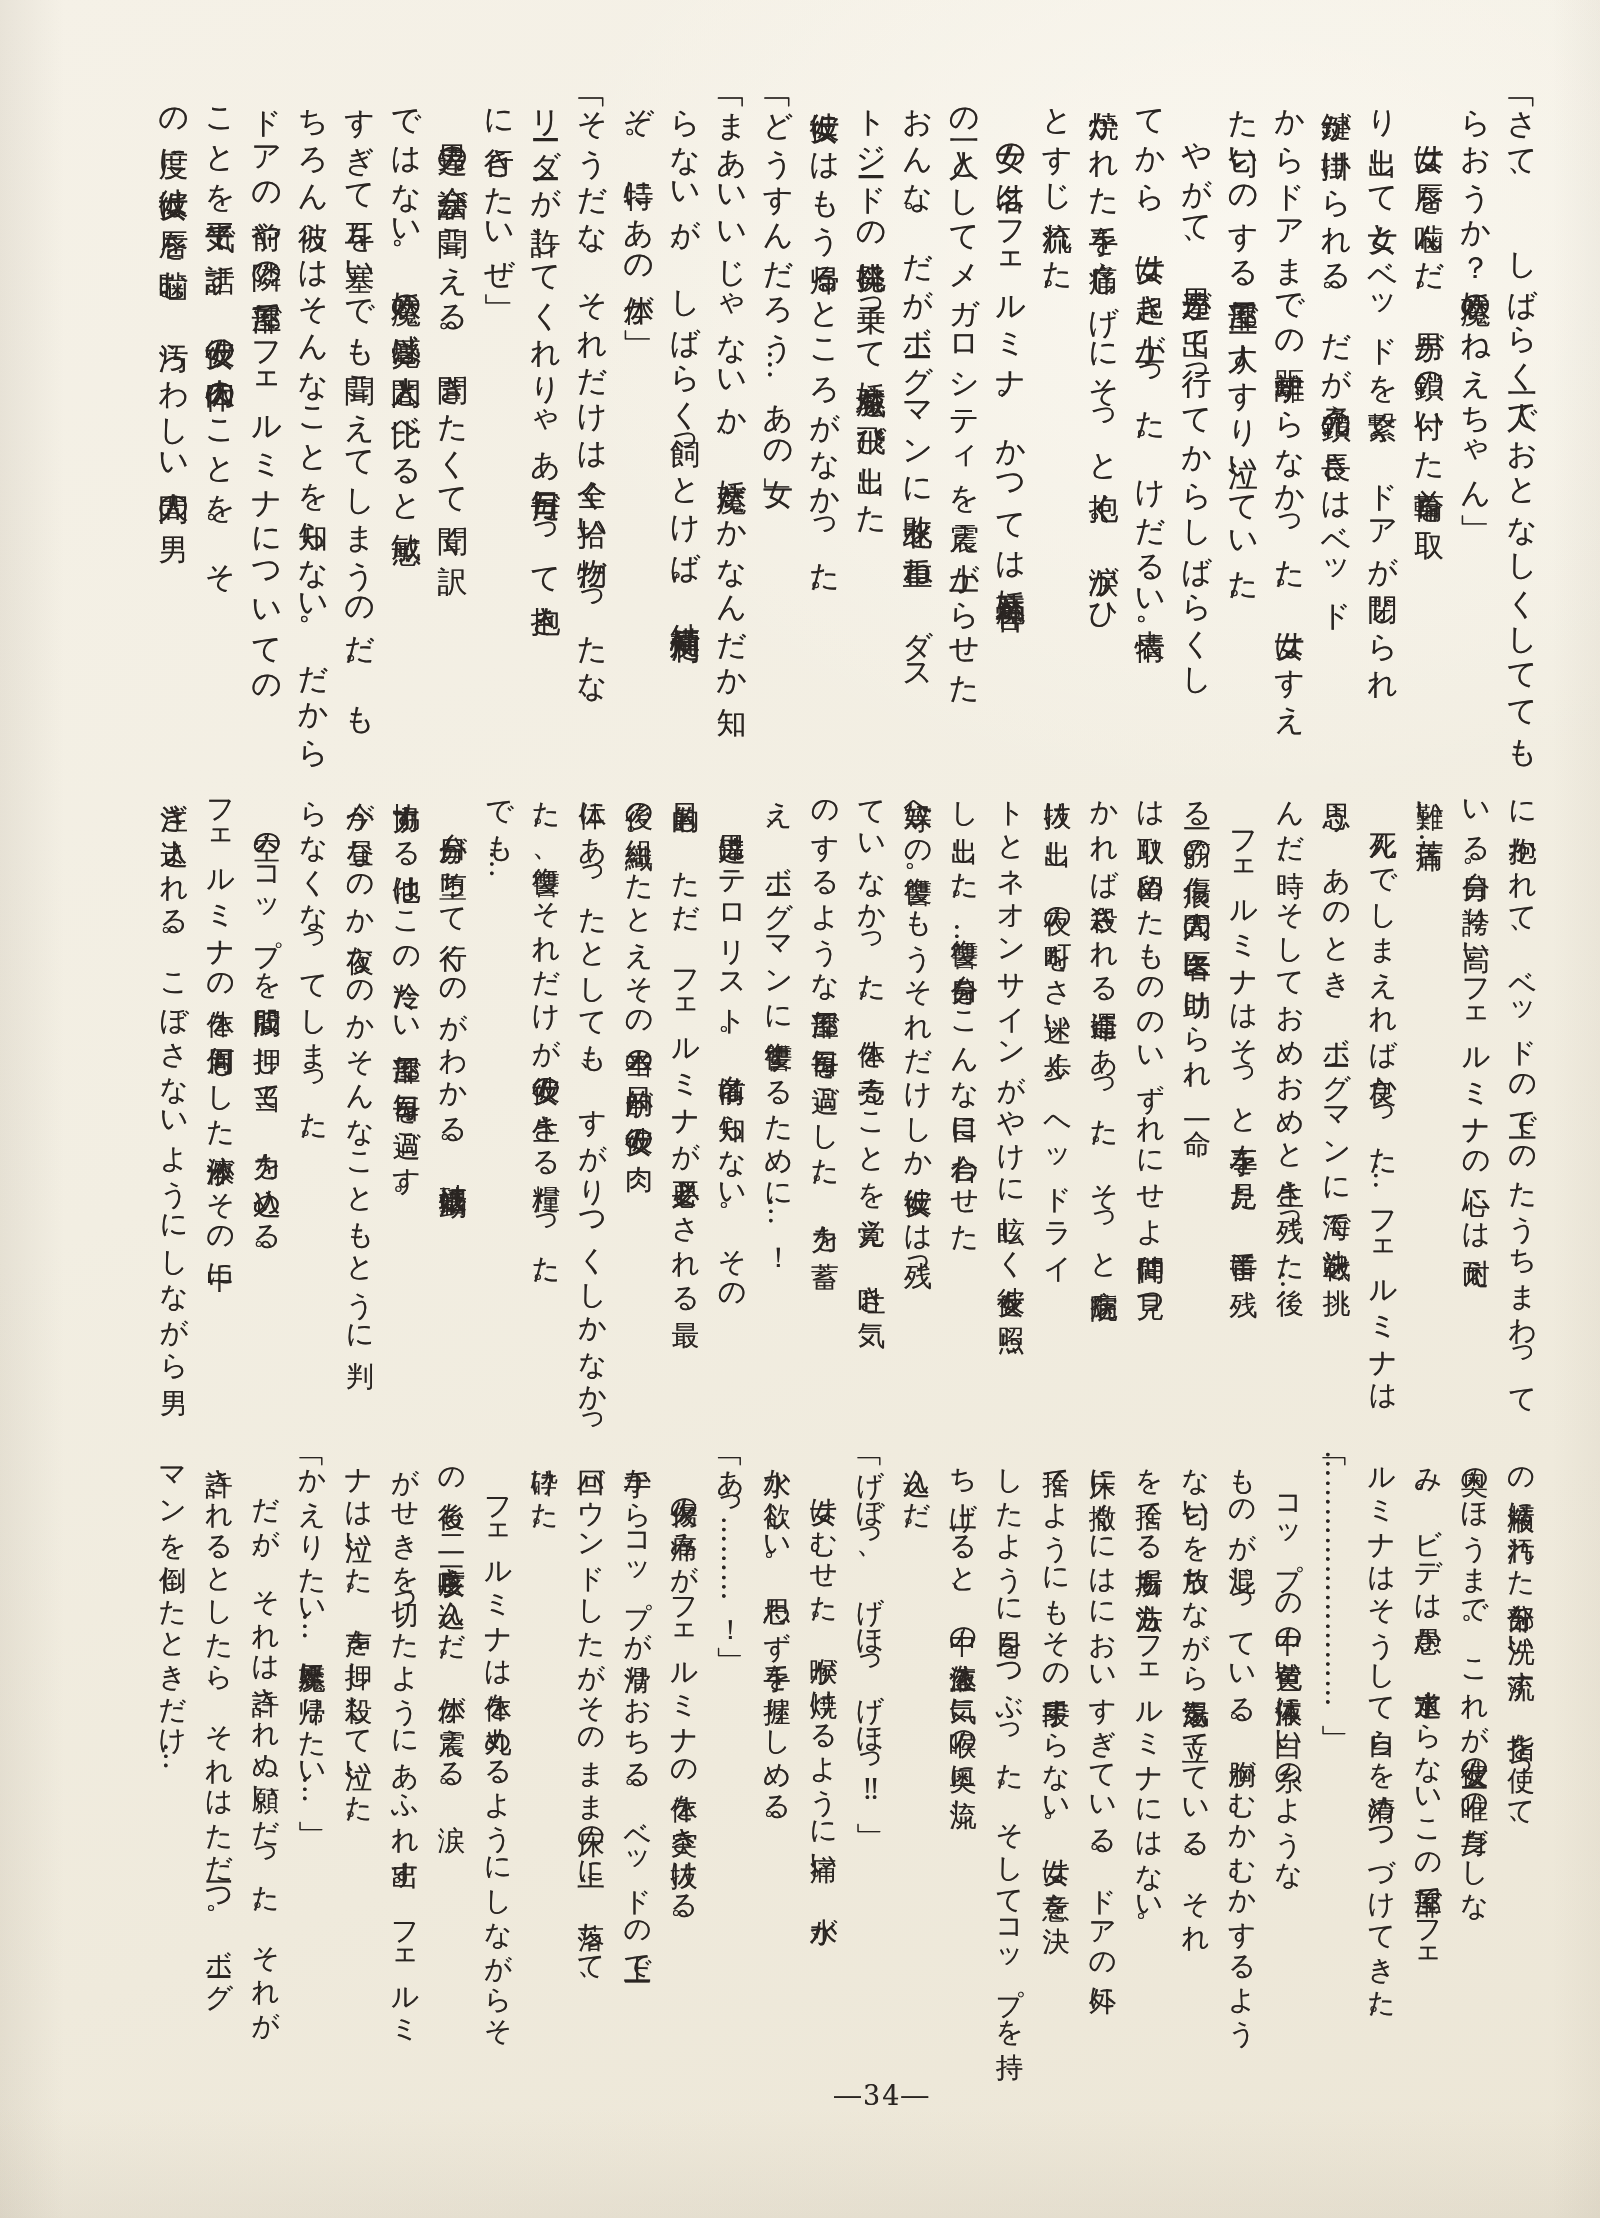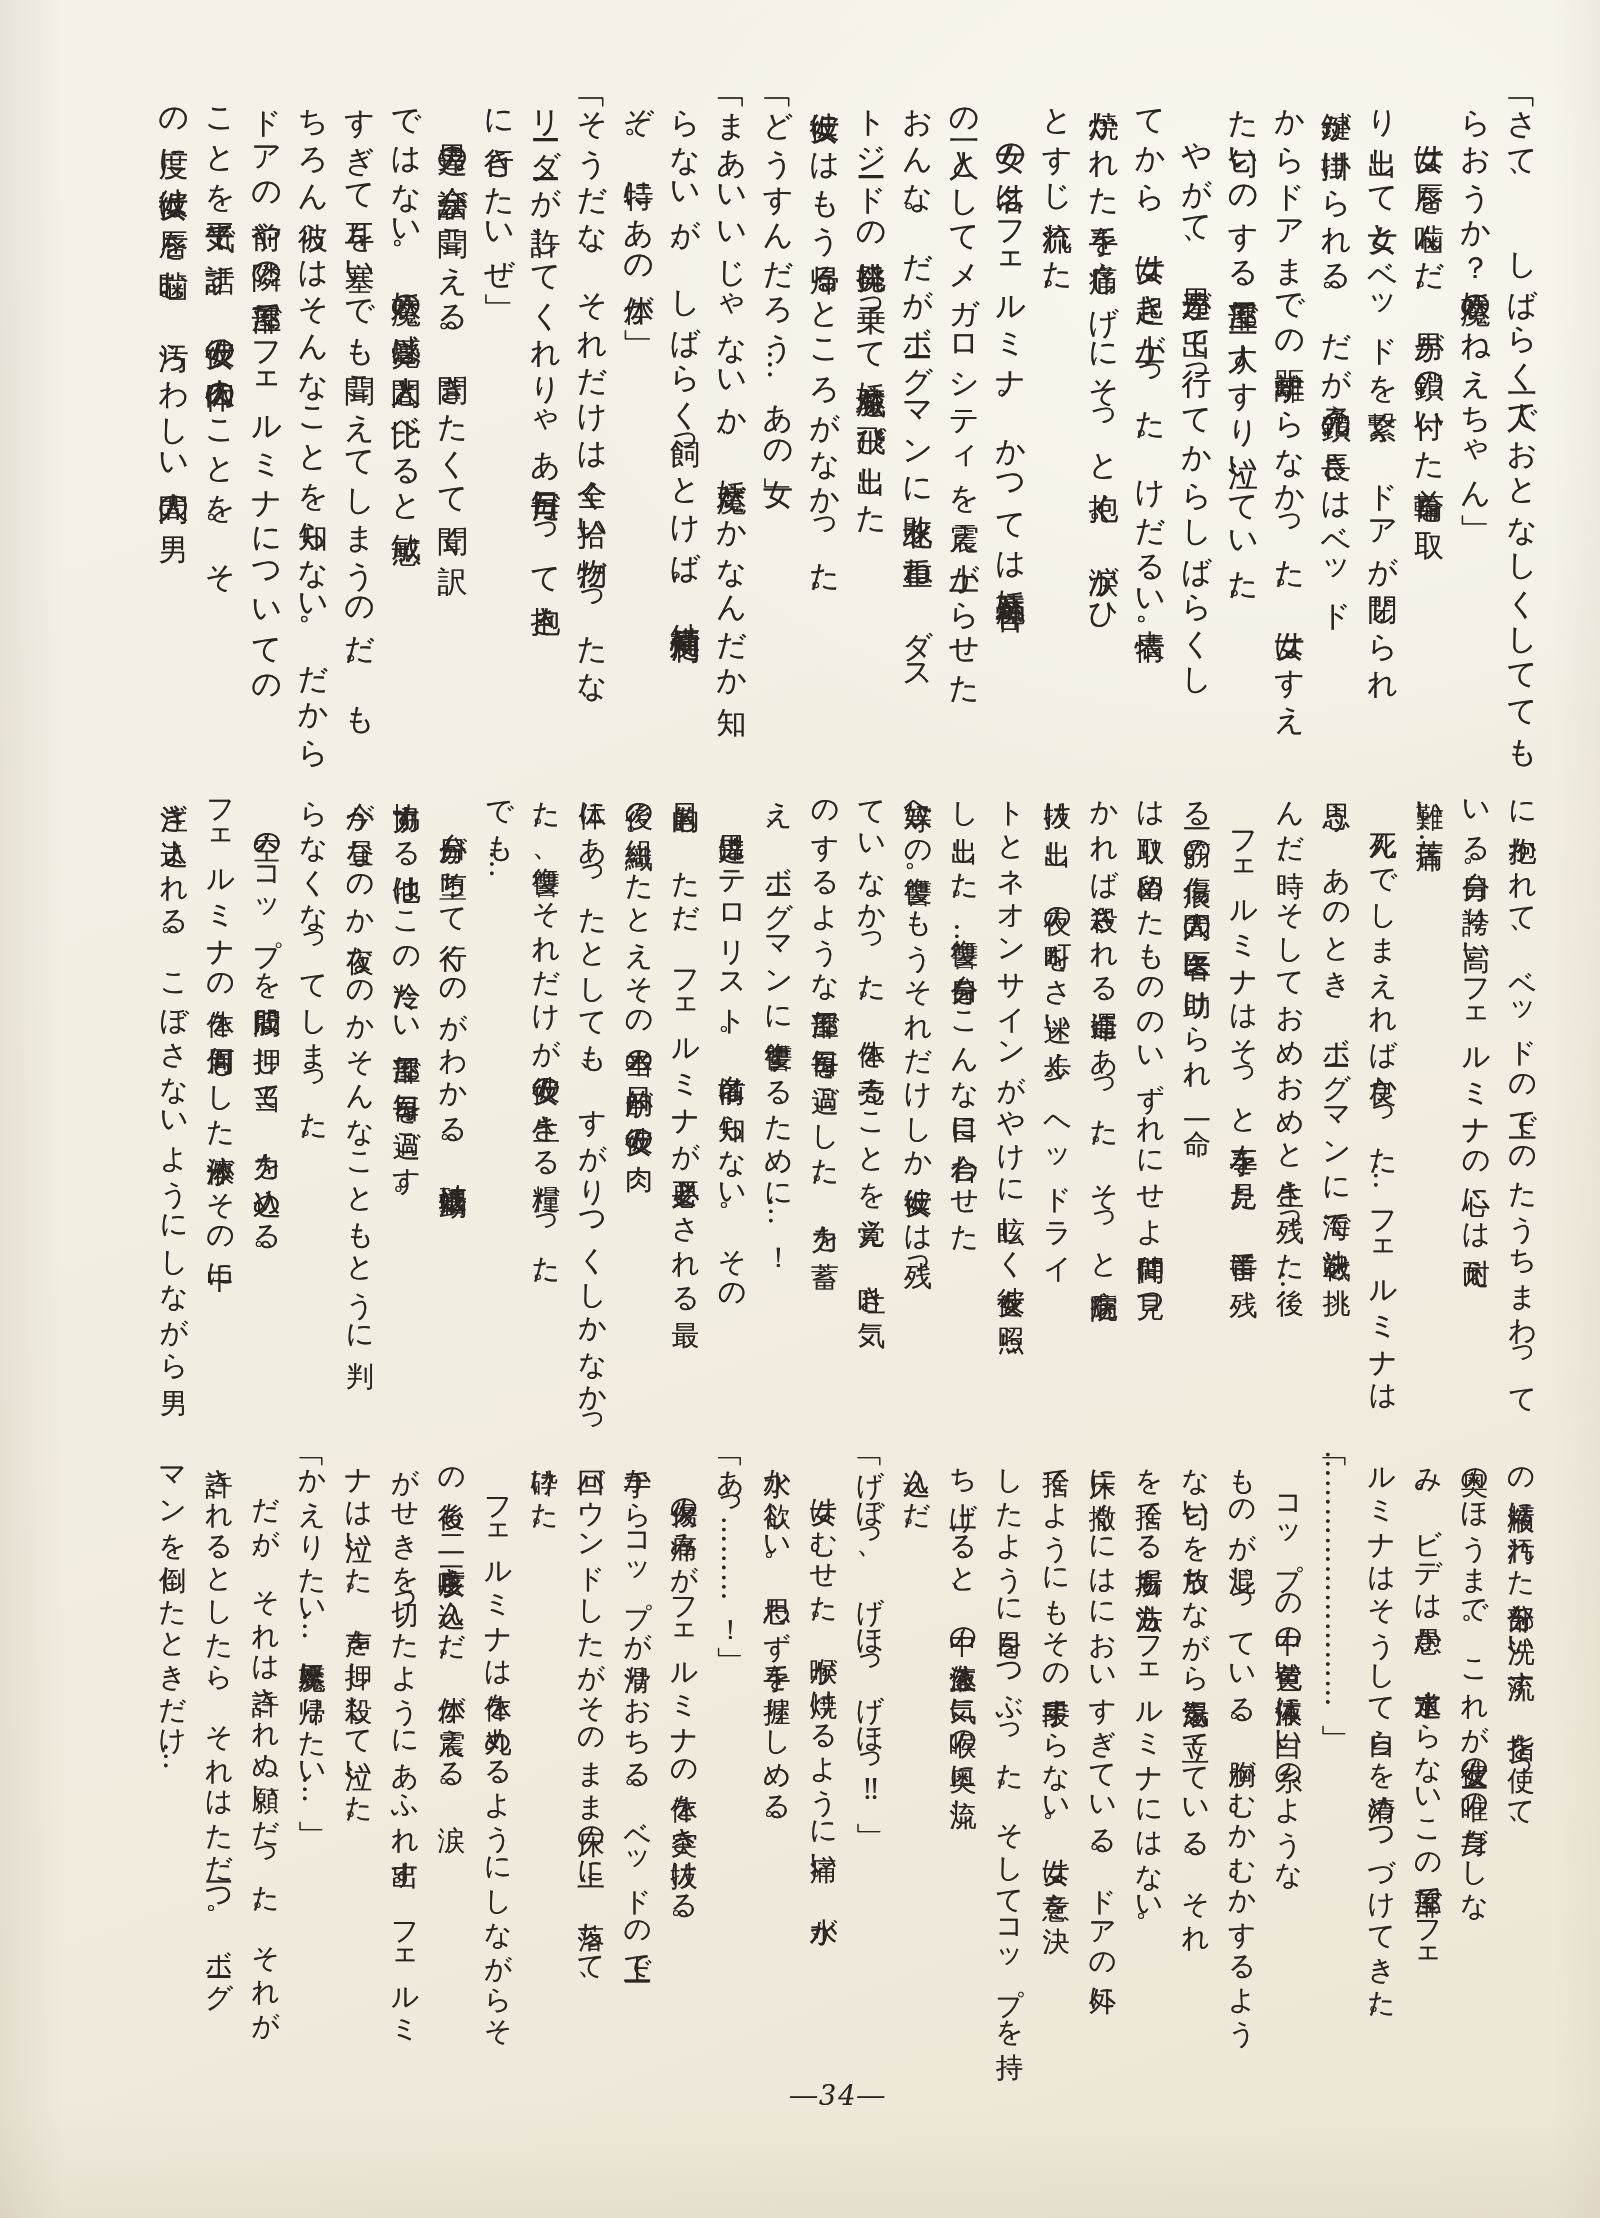--- a/index.html
+++ b/index.html
@@ -56,26 +56,25 @@
   .band-3 {
     top: 1449px;
     height: 625px;
     font-size: 27.5px;
     line-height: 46.5px;
     letter-spacing: 1.1px;
   }
   .page-number {
     position: absolute;
     top: 2080px;
-    left: 790px;
+    left: 834px;
     font-size: 27px;
     letter-spacing: 2px;
     color: #2a2522;
     text-shadow: 0 0 0.6px rgba(42,37,34,0.5);
-    font-style: italic;
   }
 </style>
 </head>
 <body>
 
 <div class="page">
   <div class="band band-1">「さて、　しばらく一人でおとなしくしてても
 らおうか？妖魔のねえちゃん」
 　女は唇を噛んだ。男が鎖の付いた首輪を取
 り出して女とベッドを繋ぐ。ドアが閉じられ

